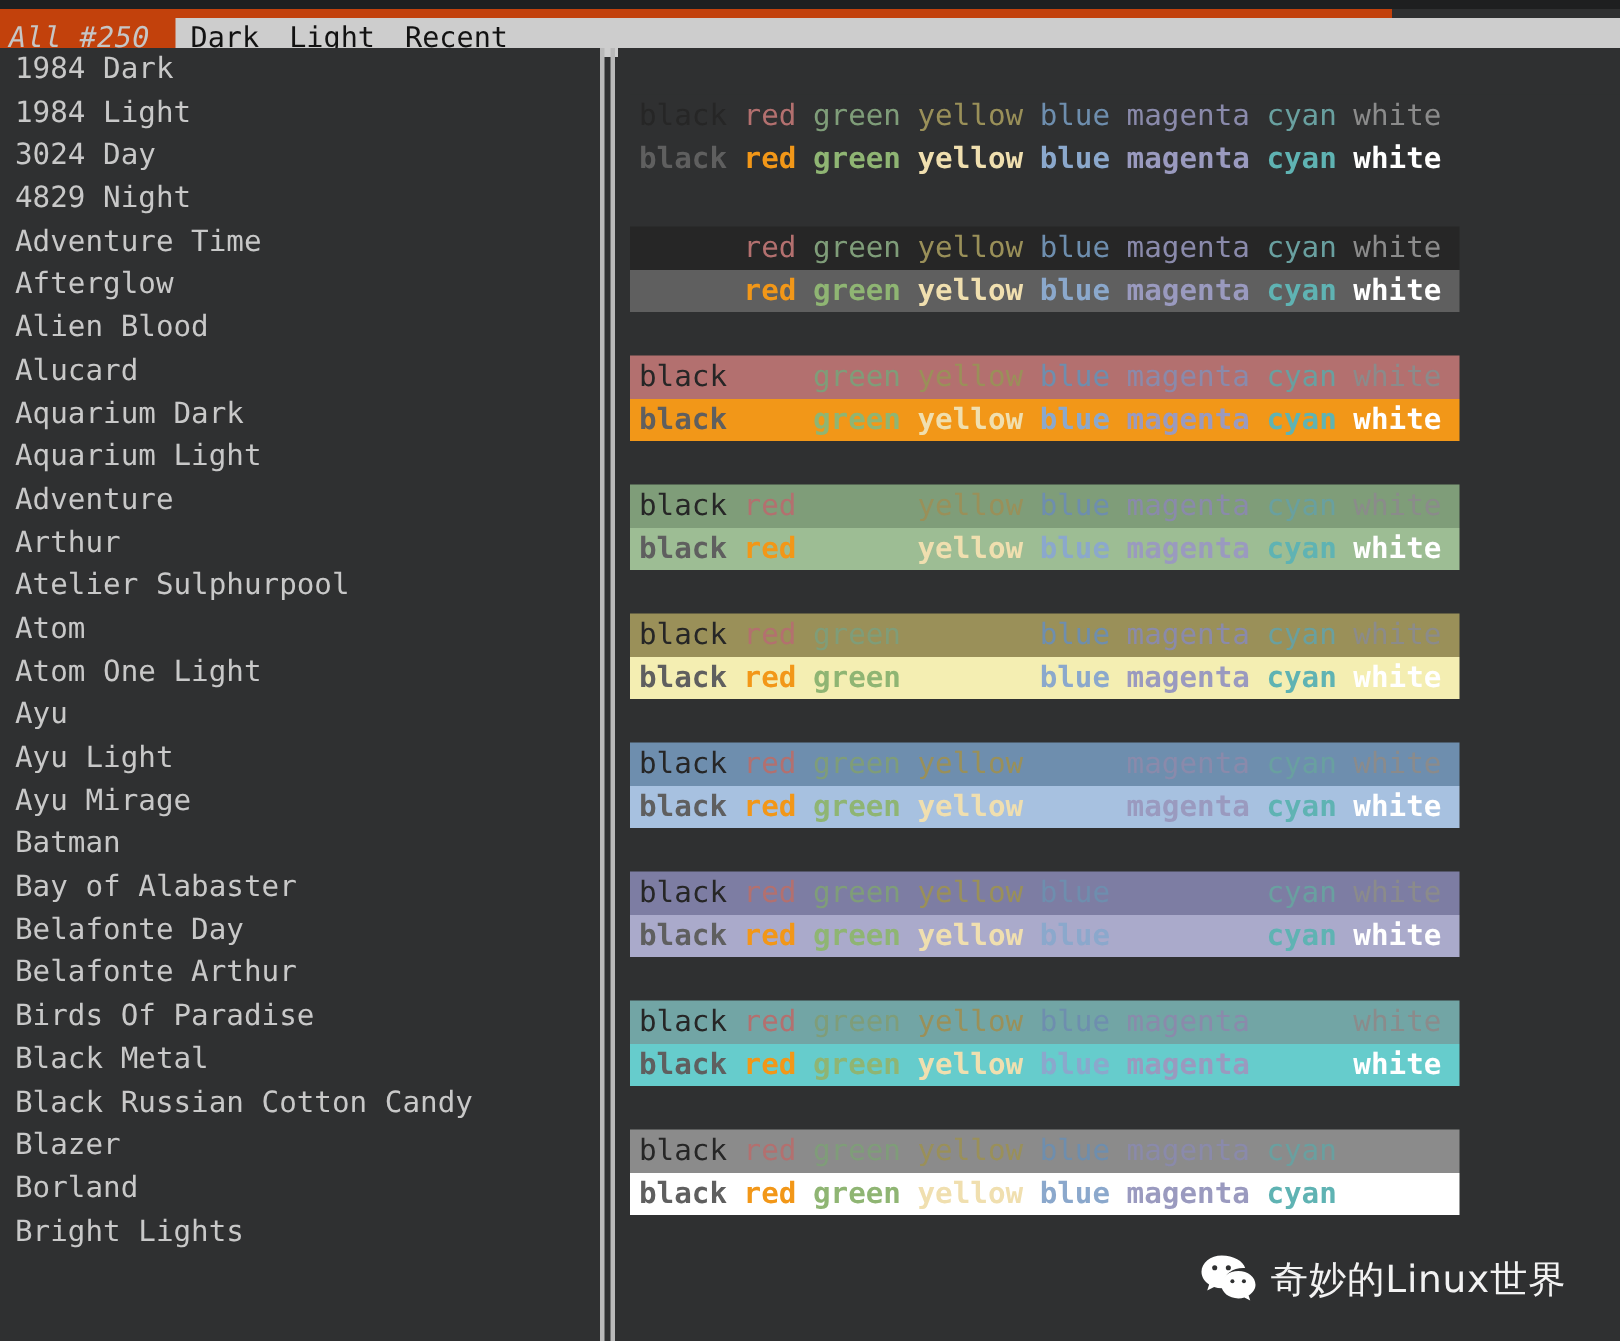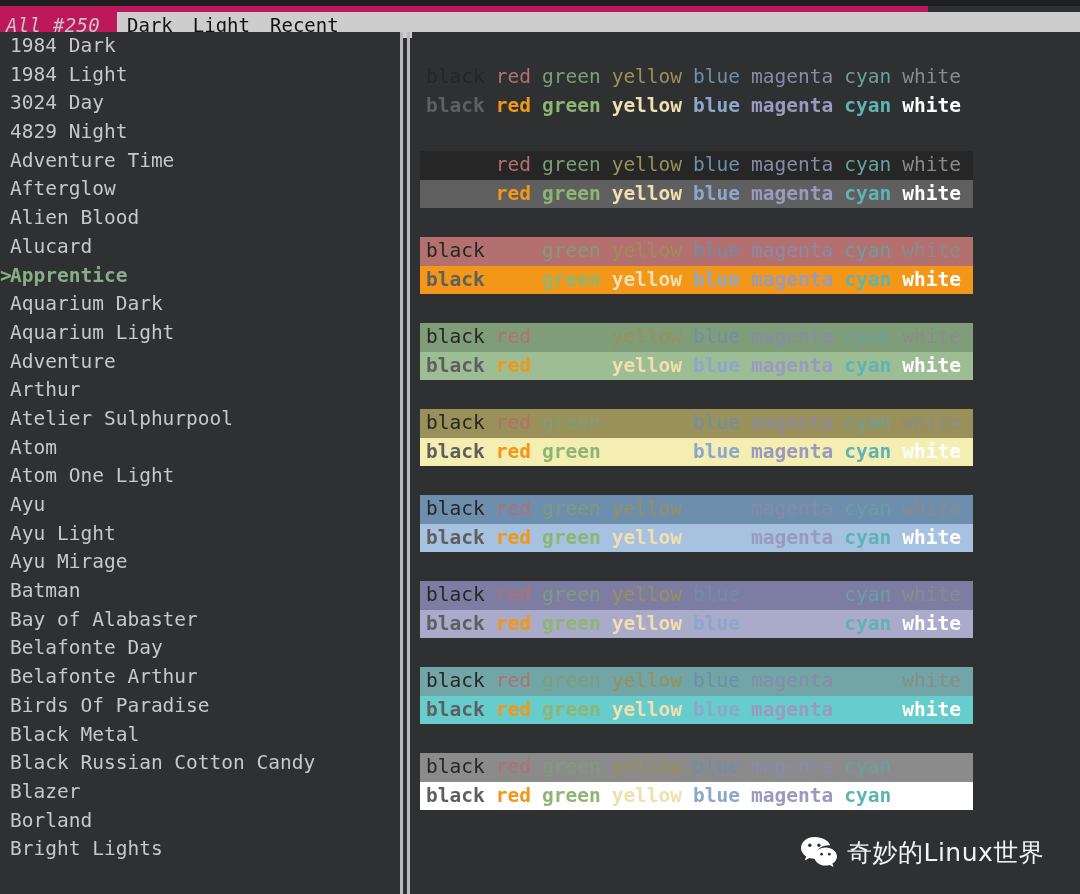--- a/index.html
+++ b/index.html
@@ -8,21 +8,21 @@
     background:#2f3031;
     font-family:"DejaVu Sans Mono","Liberation Mono",monospace;
     -webkit-font-smoothing:antialiased;
   }
   #root{position:relative;width:1080px;height:894px;background:#2f3031;}
 
   
   .topstrip{position:absolute;left:0;top:0;width:1080px;height:6px;background:#1e1f20;}
 
   
-  .menubar{position:absolute;left:0;top:6px;width:928px;height:26px;background:#be185d;}
+  .menubar{position:absolute;left:0;top:6px;width:928px;height:26px;background:#c2410c;}
   .counter{
     position:absolute;left:6px;top:6px;height:26px;line-height:26px;
     color:#c6c6c6;font-style:italic;font-size:19px;letter-spacing:.3px;white-space:nowrap;
   }
   .menustrip{
     position:absolute;left:117px;top:6px;width:963px;height:26px;background:#cdcdcd;
   }
   .menuitems{position:absolute;left:127px;top:6px;height:26px;line-height:26px;white-space:nowrap;}
   .menuitem{color:#121212;font-size:19px;margin-right:20px;display:inline-block;}
   .menuitem .acc{text-decoration:underline;}
@@ -71,21 +71,20 @@
 
   <div class="sidebar" id="sidebar">
       <div class="row"><span>1984 Dark</span></div>
       <div class="row"><span>1984 Light</span></div>
       <div class="row"><span>3024 Day</span></div>
       <div class="row"><span>4829 Night</span></div>
       <div class="row"><span>Adventure Time</span></div>
       <div class="row"><span>Afterglow</span></div>
       <div class="row"><span>Alien Blood</span></div>
       <div class="row"><span>Alucard</span></div>
-      <div class="row sel"><span class="caret">&gt;</span><span>Apprentice</span></div>
       <div class="row"><span>Aquarium Dark</span></div>
       <div class="row"><span>Aquarium Light</span></div>
       <div class="row"><span>Adventure</span></div>
       <div class="row"><span>Arthur</span></div>
       <div class="row"><span>Atelier Sulphurpool</span></div>
       <div class="row"><span>Atom</span></div>
       <div class="row"><span>Atom One Light</span></div>
       <div class="row"><span>Ayu</span></div>
       <div class="row"><span>Ayu Light</span></div>
       <div class="row"><span>Ayu Mirage</span></div>

